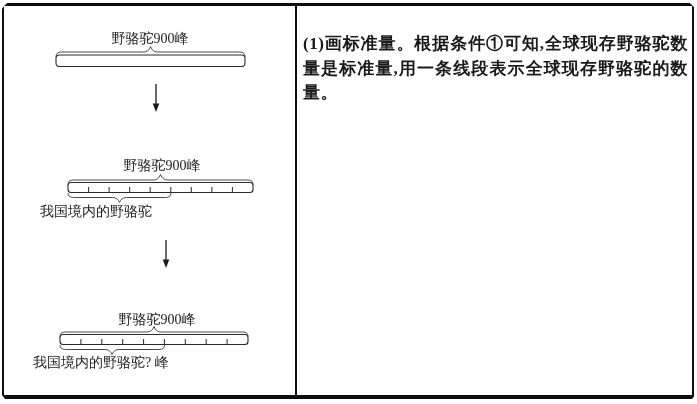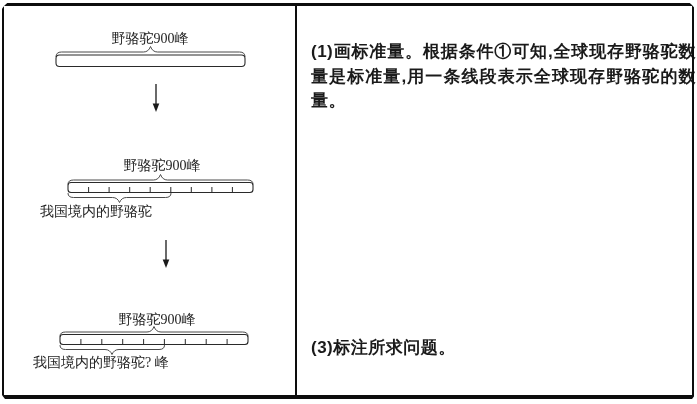--- a/index.html
+++ b/index.html
@@ -42,27 +42,28 @@
   }
   .ticks{
     fill:none;stroke:#2a2a2a;stroke-width:1;
   }
   .arrow-line{stroke:#1a1a1a;stroke-width:1.3;}
   .arrow-head{fill:#1a1a1a;}
   .steps{position:absolute;left:0;top:0;width:697px;height:404px;}
   .step{
     position:absolute;
     left:303px;width:385px;
-    margin:8px;
+    margin:0;
     font-size:17px;
     line-height:24.5px;
     font-weight:700;
     letter-spacing:0.5px;
     color:#1a1a1a;
     text-align:justify;
+    font-family:Liberation Serif, serif;
   }
 </style>
 </head>
 <body>
 
 <div class="page">
 
   <svg class="diagrams" viewBox="0 0 296 404" xmlns="http://www.w3.org/2000/svg">
 
     <g>
@@ -93,18 +94,17 @@
       <path class="brace" d="M60,336 Q60,332 65.5,332 L147,332 Q152,332 154,326.5 Q156,332 161,332 L242.5,332 Q248,332 248,336"></path>
       <rect class="bar" x="60" y="334.5" width="188" height="10" rx="3"></rect>
       <path class="ticks" d="M80.9,344.5 V339 M101.8,344.5 V339 M122.7,344.5 V339 M143.6,344.5 V339 M164.4,344.5 V339 M185.3,344.5 V339 M206.2,344.5 V339 M227.1,344.5 V339"></path>
       <path class="brace" d="M60,345.5 Q60,349.5 65.5,349.5 L105,349.5 Q110,349.5 112,354.5 Q114,349.5 119,349.5 L159,349.5 Q164.5,349.5 164.5,345.5"></path>
       <text class="dlabel" x="33" y="367" text-anchor="start">我国境内的野骆驼? 峰</text>
     </g>
   </svg>
 
   <div class="steps">
     <p class="step" style="top:32px">(1)画标准量。根据条件①可知,全球现存野骆驼数量是标准量,用一条线段表示全球现存野骆驼的数量。</p>
-    <p class="step" style="top:328px">(3)标注所求问题。</p>
   </div>
 
   <div class="divider"></div>
   <div class="frame"></div>
 </div>
 
 </body></html>

